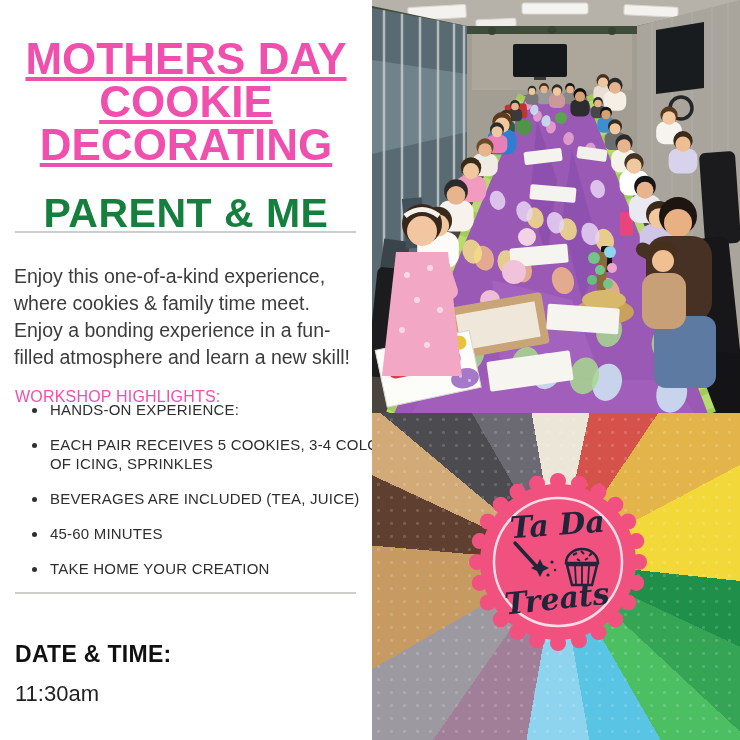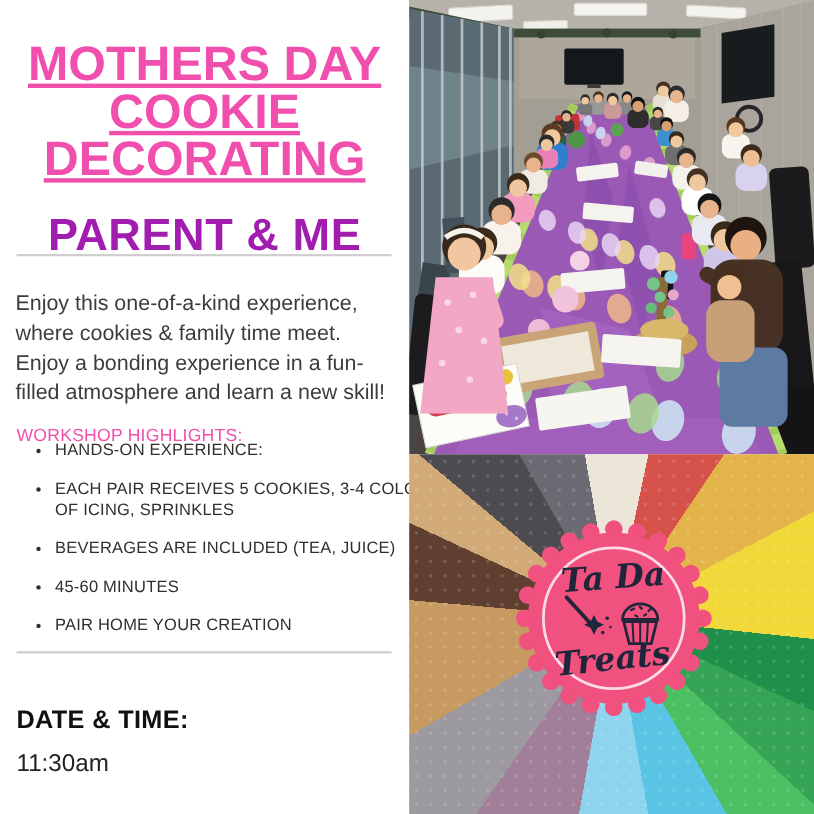--- a/index.html
+++ b/index.html
@@ -9,21 +9,21 @@
     margin:0 auto;
   }
   
   .left-panel{position:relative;width:372px;height:740px;background:#ffffff;flex:none;}
   .title{
     position:absolute;top:8px;left:0;right:0;text-align:center;
     color:#f04fae;font-weight:800;font-size:44px;line-height:43px;letter-spacing:0px;text-decoration:underline;
   }
   .subtitle{
     position:absolute;top:156px;left:0;right:0;text-align:center;
-    color:#a21caf;font-weight:800;font-size:41px;letter-spacing:0.5px;
+    color:#15803d;font-weight:800;font-size:41px;letter-spacing:0.5px;
   }
   hr.div1,hr.div2{position:absolute;left:15px;right:16px;border:none;border-top:2px solid #cfcccc;margin:0;}
   hr.div1{top:231px;} hr.div2{top:592px;}
   .description{
     position:absolute;top:243px;left:14px;width:348px;
     color:#3c3c3c;font-size:19.5px;line-height:27px;font-weight:400;
   }
   .highlights-heading{
     position:absolute;top:372px;left:15px;
     color:#f04fae;font-weight:400;font-size:16px;letter-spacing:0.2px;
@@ -90,21 +90,21 @@
     </h1>
     <h2 class="subtitle">PARENT &amp; ME</h2>
     <hr class="div1">
     <p class="description">Enjoy this one-of-a-kind experience, where cookies &amp; family time meet. Enjoy a bonding experience in a fun-filled atmosphere and learn a new skill!</p>
     <h3 class="highlights-heading">WORKSHOP HIGHLIGHTS:</h3>
     <ul class="highlights">
       <li>HANDS-ON EXPERIENCE:</li>
       <li>EACH PAIR RECEIVES 5 COOKIES, 3-4 COLORS OF ICING, SPRINKLES</li>
       <li>BEVERAGES ARE INCLUDED (TEA, JUICE)</li>
       <li>45-60 MINUTES</li>
-      <li>PAIR HOME YOUR CREATION</li>
+      <li>TAKE HOME YOUR CREATION</li>
     </ul>
     <hr class="div2">
     <h4 class="datetime-heading">DATE &amp; TIME:</h4>
     <div class="event-time">11:30am</div>
   </aside>
 
   <section class="photos">
 
     <div class="photo-top">
       <svg id="roomScene" width="368" height="413" viewBox="0 0 368 413">

